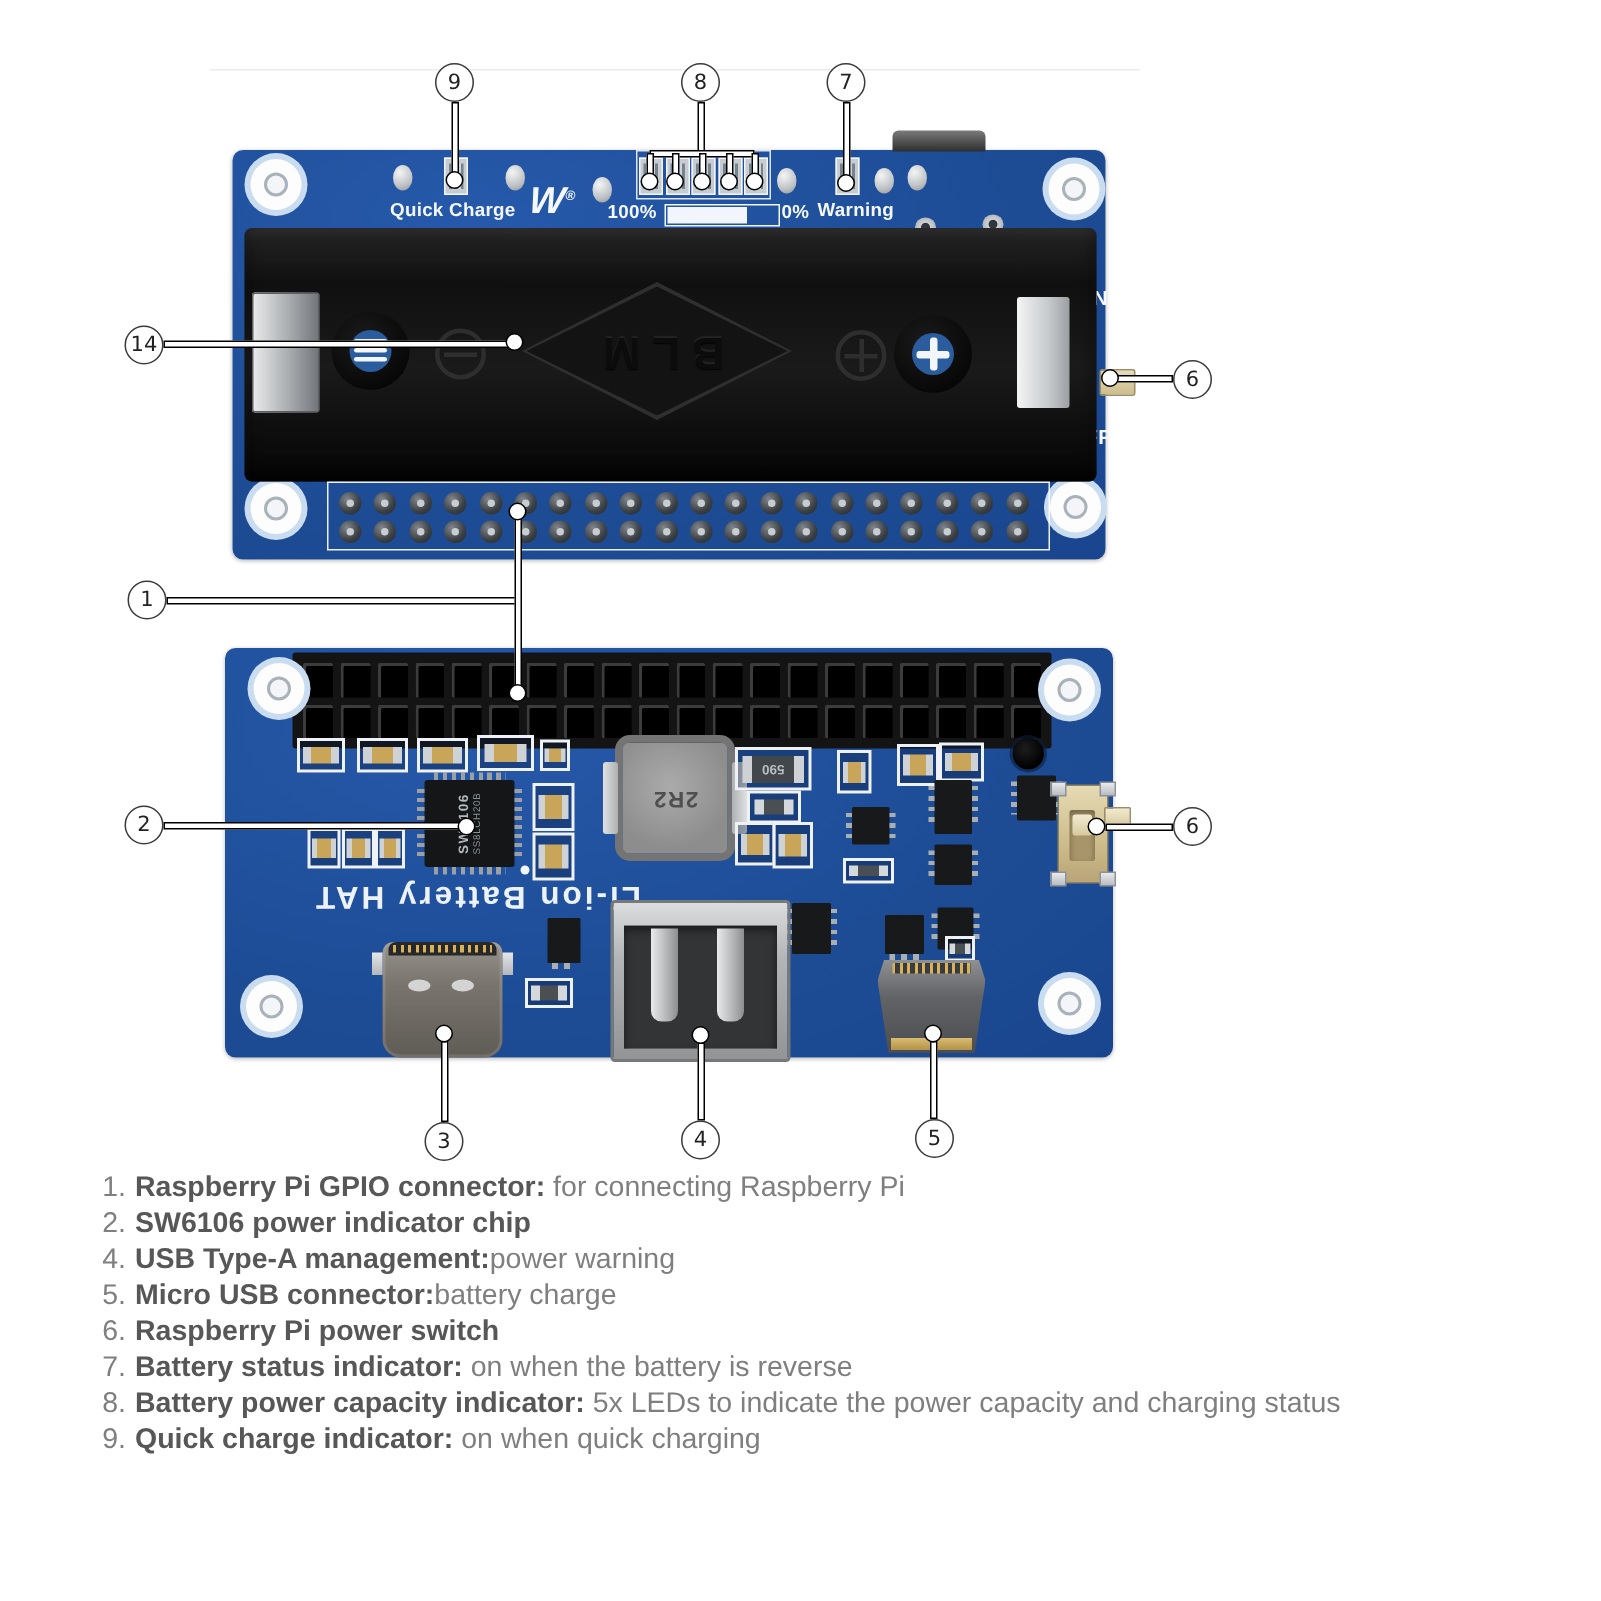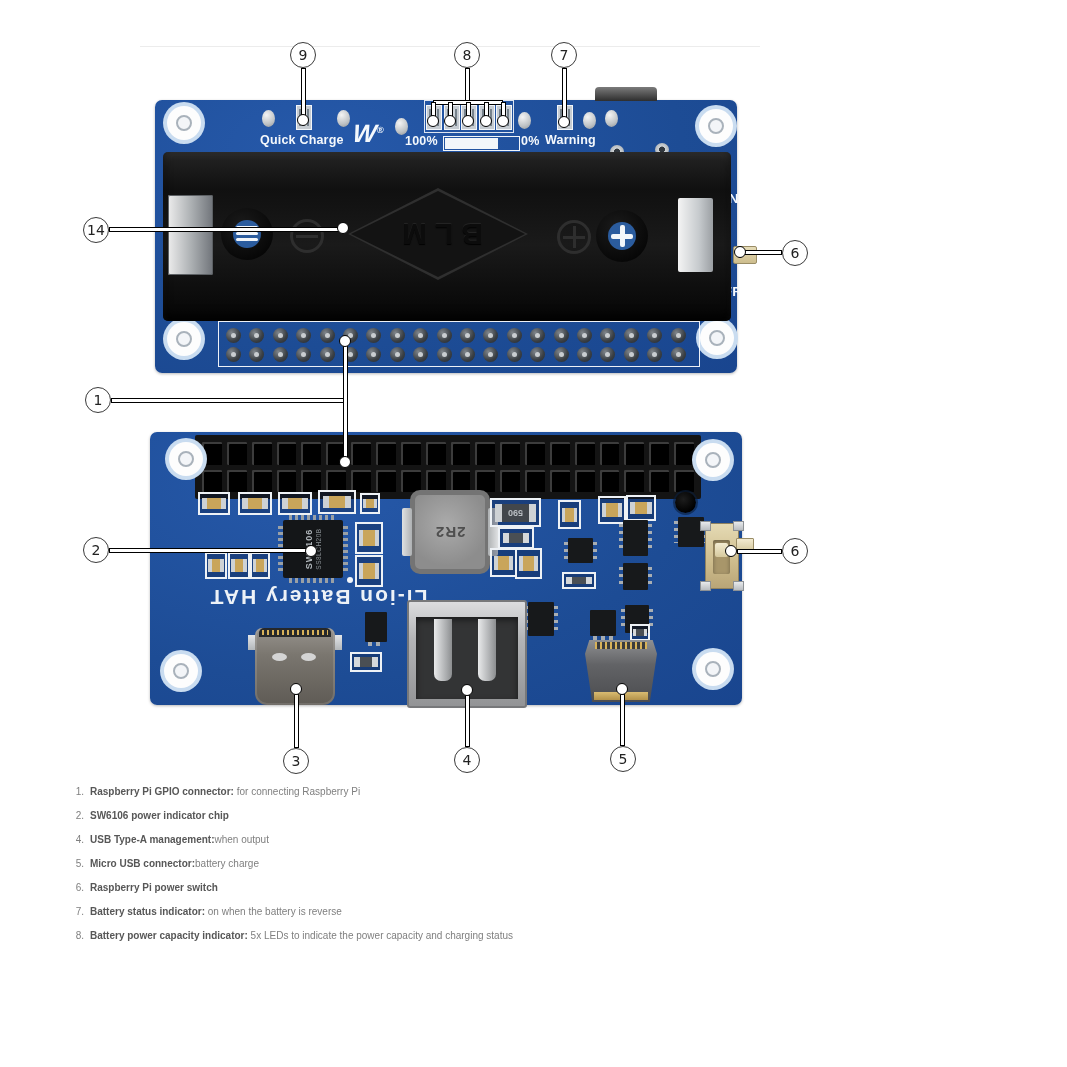--- a/index.html
+++ b/index.html
@@ -146,21 +146,21 @@
       background:linear-gradient(#d9bb71,#b3924a);}
   
   .co-circle{position:absolute;width:26px;height:26px;box-sizing:border-box;border:1.6px solid #3a3a3a;
       border-radius:50%;background:#fff;color:#222;font-size:14px;display:flex;align-items:center;
       justify-content:center;z-index:9;font-family:"DejaVu Sans",sans-serif;}
   .co-seg{position:absolute;background:#fff;border:1px solid #000;box-sizing:border-box;z-index:7;}
   .co-dot{position:absolute;width:12px;height:12px;box-sizing:border-box;border:1.7px solid #000;
       background:#fff;border-radius:50%;z-index:8;}
   
   #legend{position:absolute;left:56px;top:780px;width:960px;}
-  .leg-row{height:24px;line-height:24px;font-size:10px;color:#7f7f7f;white-space:nowrap;}
+  .leg-row{height:24px;line-height:24px;font-size:19px;color:#7f7f7f;white-space:nowrap;}
   .leg-num{display:inline-block;width:28px;text-align:right;padding-right:6px;color:#7f7f7f;}
   .leg-bold{font-weight:bold;color:#575757;}
   .leg-rest{color:#7f7f7f;}
 </style>
 </head>
 <body>
 
 <div id="canvas">
 
   <div class="abs faint-rule"></div>
@@ -399,25 +399,26 @@
     </div>
     <div class="usb-micro" style="left:435px;top:208px;width:72px;height:62px">
       <div class="pinrow"></div>
       <div class="flange"></div>
     </div>
   </div>
 
   <div id="legend">
       <div class="leg-row"><span class="leg-num">1.</span><span class="leg-bold">Raspberry Pi GPIO connector:</span><span class="leg-rest"> for connecting Raspberry Pi</span></div>
       <div class="leg-row"><span class="leg-num">2.</span><span class="leg-bold">SW6106 power indicator chip</span><span class="leg-rest"></span></div>
-      <div class="leg-row"><span class="leg-num">4.</span><span class="leg-bold">USB Type-A management:</span><span class="leg-rest">when output</span></div>
+      <div class="leg-row"><span class="leg-num">4.</span><span class="leg-bold">USB Type-A management:</span><span class="leg-rest">power warning</span></div>
       <div class="leg-row"><span class="leg-num">5.</span><span class="leg-bold">Micro USB connector:</span><span class="leg-rest">battery charge</span></div>
       <div class="leg-row"><span class="leg-num">6.</span><span class="leg-bold">Raspberry Pi power switch</span><span class="leg-rest"></span></div>
       <div class="leg-row"><span class="leg-num">7.</span><span class="leg-bold">Battery status indicator:</span><span class="leg-rest"> on when the battery is reverse</span></div>
       <div class="leg-row"><span class="leg-num">8.</span><span class="leg-bold">Battery power capacity indicator:</span><span class="leg-rest"> 5x LEDs to indicate the power capacity and charging status</span></div>
+      <div class="leg-row"><span class="leg-num">9.</span><span class="leg-bold">Quick charge indicator:</span><span class="leg-rest"> on when quick charging</span></div>
     </div>
 <div class="co-seg" style="left: 301px; top: 68px; width: 5px; height: 52px;"></div>
     <div class="co-dot" style="left: 297px; top: 114px;"></div>
     <div class="co-circle" style="left: 290px; top: 42px;">9</div>
     <div class="co-seg" style="left: 465px; top: 68px; width: 5px; height: 34px;"></div>
     <div class="co-seg" style="left: 433px; top: 100px; width: 70px; height: 5px;"></div>
     <div class="co-seg" style="left: 431px; top: 102px; width: 5px; height: 18px;"></div>
     <div class="co-seg" style="left: 448px; top: 102px; width: 5px; height: 18px;"></div>
     <div class="co-seg" style="left: 466px; top: 102px; width: 5px; height: 18px;"></div>
     <div class="co-seg" style="left: 484px; top: 102px; width: 5px; height: 18px;"></div>

